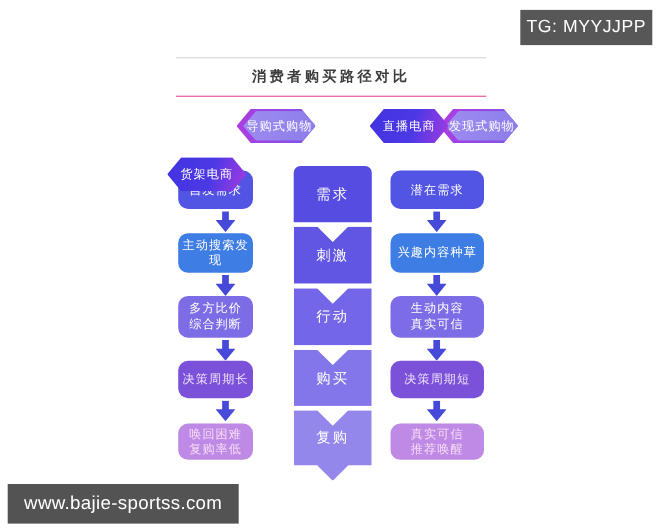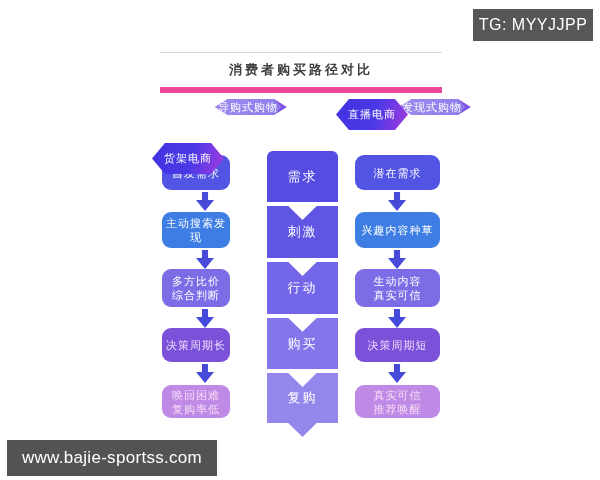--- a/index.html
+++ b/index.html
@@ -7,30 +7,30 @@
        font-family:"Liberation Sans","DejaVu Sans",sans-serif;}
   .abs{position:absolute;}
 
   
   .tg-badge{left:473px;top:9px;width:120px;height:32px;background:#575757;color:#fff;
     font-size:16px;letter-spacing:.5px;display:flex;align-items:center;justify-content:center;}
   .site-badge{left:7px;top:440px;width:210px;height:36px;background:#535353;color:#fff;
     font-size:17px;display:flex;align-items:center;justify-content:center;letter-spacing:.3px;}
 
   
-  .title-block{left:160px;top:52px;width:282px;border-top:1px solid #d8d8d8;border-bottom:6px solid #ec4899;
+  .title-block{left:160px;top:52px;width:282px;border-top:1px solid #d8d8d8;border-bottom:1px solid #ec4899;
     padding:8px 0;text-align:center;color:#3d3d3d;font-size:13px;font-weight:700;letter-spacing:3px;}
 
   
   .pill{height:31px;width:72px;display:flex;align-items:center;justify-content:center;
     clip-path:polygon(18% 0,82% 0,100% 50%,82% 100%,18% 100%,0 50%);
     color:#fff;font-size:11px;letter-spacing:1px;font-weight:500;}
   .pill-dark{background:linear-gradient(105deg,#4232e0 0%,#4c39e6 55%,#a43ae0 100%);z-index:2;}
-  .pill-light-outer{height:16px;width:72px;clip-path:polygon(18% 0,82% 0,100% 50%,82% 100%,18% 100%,0 50%);
-    background:linear-gradient(105deg,#b03ae0,#7b57e8);z-index:1;display:flex;align-items:center;justify-content:flex-start;}
+  .pill-light-outer{height:31px;width:72px;clip-path:polygon(18% 0,82% 0,100% 50%,82% 100%,18% 100%,0 50%);
+    background:linear-gradient(105deg,#b03ae0,#7b57e8);z-index:1;display:flex;align-items:center;justify-content:flex-end;}
   .pill-light-inner{height:27px;width:66px;clip-path:polygon(18% 0,82% 0,100% 50%,82% 100%,18% 100%,0 50%);
     background:linear-gradient(105deg,#9d8df0,#8c7cea);display:flex;align-items:center;justify-content:center;
     color:#fff;font-size:11px;letter-spacing:1px;font-weight:500;}
 
   
   .step{border-radius:9px;display:flex;flex-direction:column;align-items:center;justify-content:center;
     color:#fff;font-size:11px;letter-spacing:1px;font-weight:500;line-height:14px;text-align:center;}
   .col-left .step{left:162px;width:68px;}
   .col-right .step{left:355px;width:85px;}
   .c-row1{background:#5254e4;}

